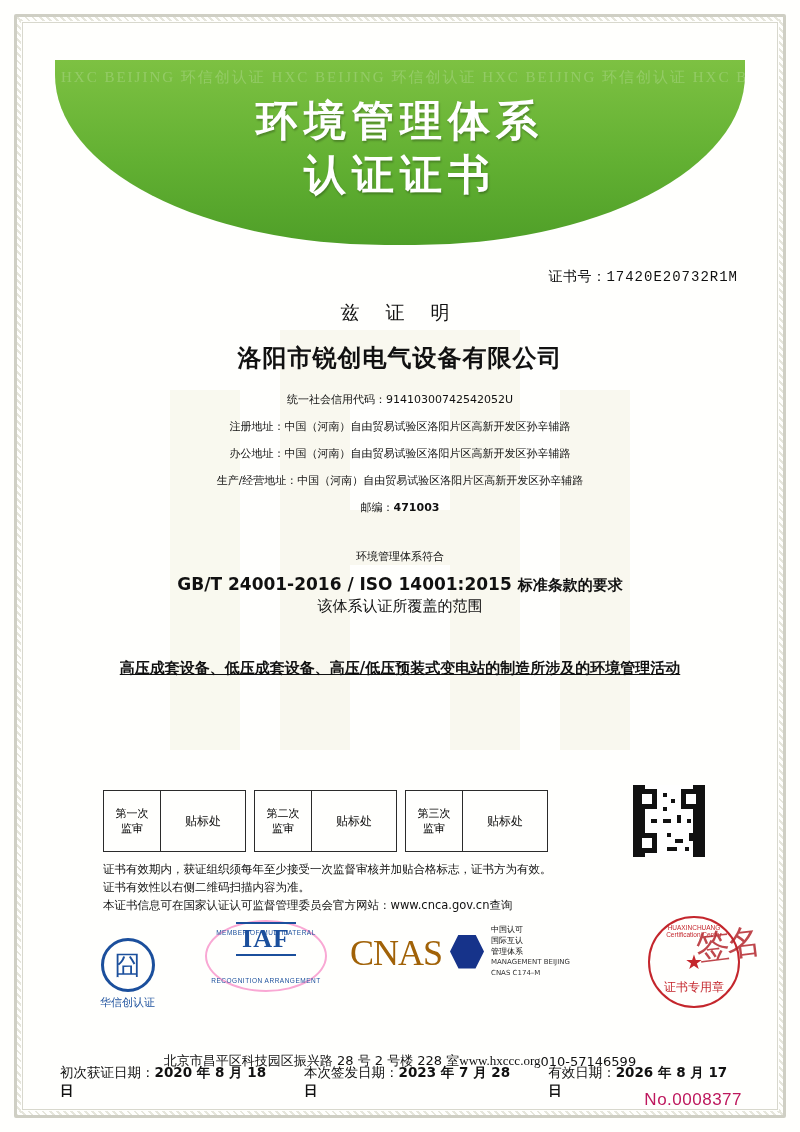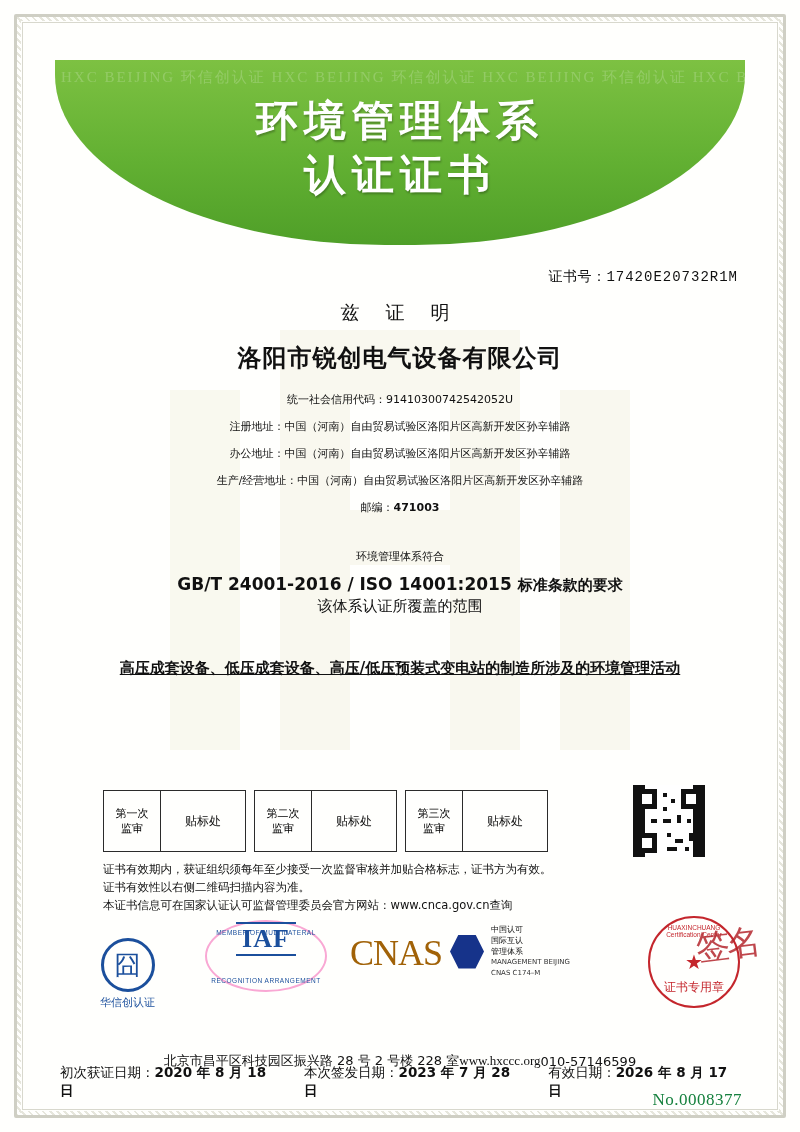--- a/index.html
+++ b/index.html
@@ -199,22 +199,22 @@
   }
   .dates b{font-weight:bold;}
   .addr{
     position:absolute;left:60px;right:60px;top:1052px;
     display:flex;justify-content:center;align-items:center;
     font-size:13px;color:#111;font-family:"DejaVu Sans",sans-serif;
   }
   .addr .web{font-family:"Liberation Serif",serif;}
   .serial{
     position:absolute;right:58px;bottom:22px;
-    font-size:17px;color:#15803d;
-    font-family:Liberation Serif, serif;
+    font-size:17px;color:#be185d;
+    font-family:Liberation Sans, sans-serif;
     letter-spacing:.5px;
   }
 </style>
 </head>
 <body>
 
 <div class="page">
 
   <div class="border-outer"></div>
   <div class="border-inner"></div>

